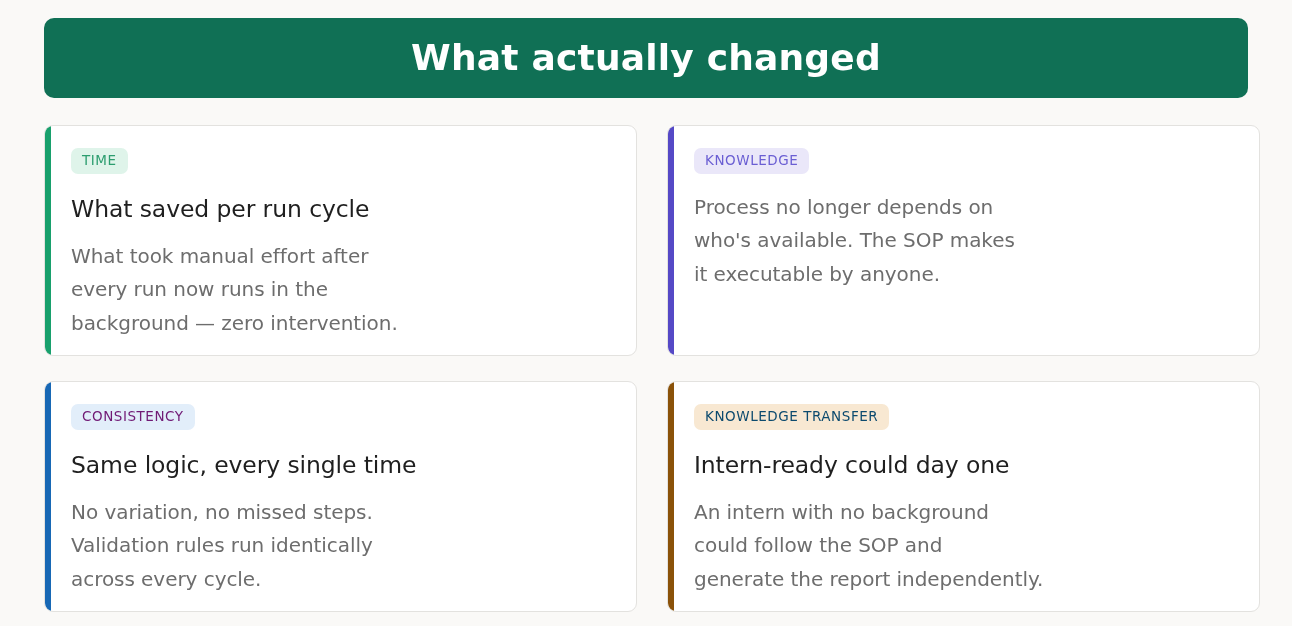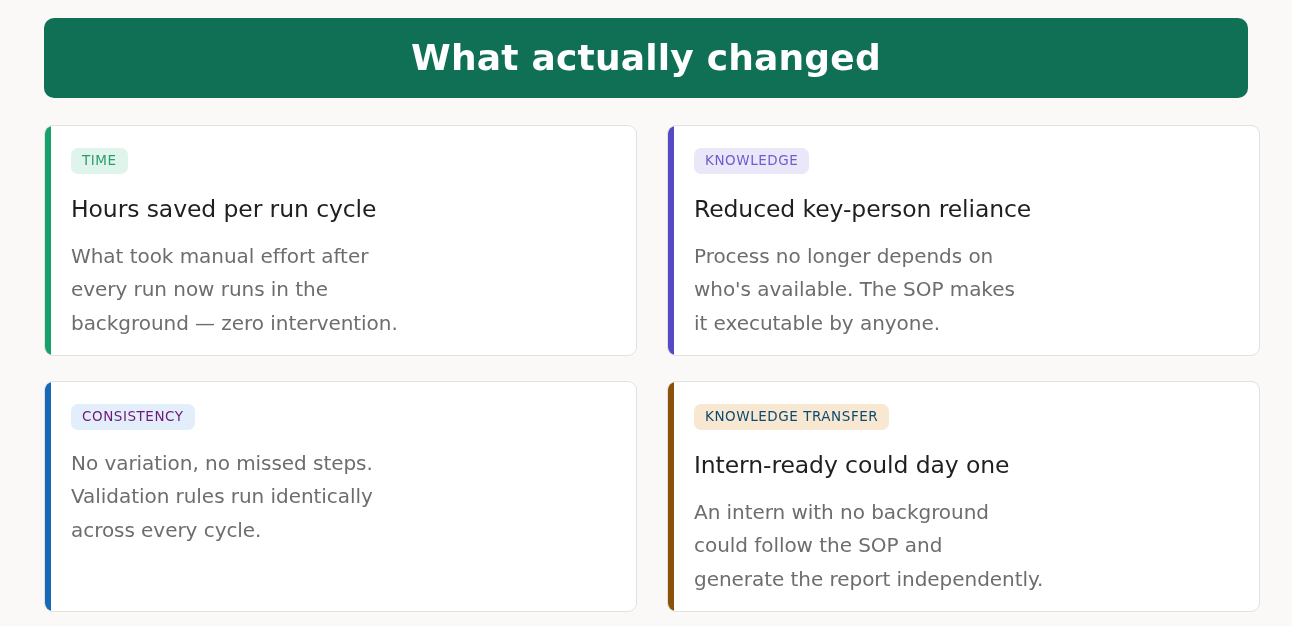--- a/index.html
+++ b/index.html
@@ -107,38 +107,38 @@
 
   <div class="header-banner" style="background: rgb(16, 112, 85);">
     <div class="header-title" style="color: rgb(255, 255, 255);">What actually changed</div>
   </div>
 
   <div class="card-grid">
 
     <div class="card">
       <div class="card-accent" style="background: rgb(24, 160, 108);"></div>
       <span class="card-badge" style="background: rgb(223, 244, 234); color: rgb(44, 157, 111);">TIME</span>
-      <div class="card-title">Hours saved per run cycle</div>
+      <div class="card-title">What saved per run cycle</div>
       <div class="card-body">What took manual effort after
 every run now runs in the
 background — zero intervention.</div>
     </div>
 
     <div class="card">
       <div class="card-accent" style="background: rgb(85, 73, 198);"></div>
       <span class="card-badge" style="background: rgb(234, 231, 249); color: rgb(106, 94, 211);">KNOWLEDGE</span>
-      <div class="card-title">Reduced key-person reliance</div>
       <div class="card-body">Process no longer depends on
 who's available. The SOP makes
 it executable by anyone.</div>
     </div>
 
     <div class="card">
       <div class="card-accent" style="background: rgb(23, 104, 181);"></div>
       <span class="card-badge" style="background: rgb(226, 238, 250); color: #701a75;">CONSISTENCY</span>
+      <div class="card-title">Same logic, every single time</div>
       <div class="card-body">No variation, no missed steps.
 Validation rules run identically
 across every cycle.</div>
     </div>
 
     <div class="card">
       <div class="card-accent" style="background: rgb(138, 82, 9);"></div>
       <span class="card-badge" style="background: rgb(248, 232, 210); color: #0c4a6e;">KNOWLEDGE TRANSFER</span>
       <div class="card-title">Intern-ready could day one</div>
       <div class="card-body">An intern with no background

